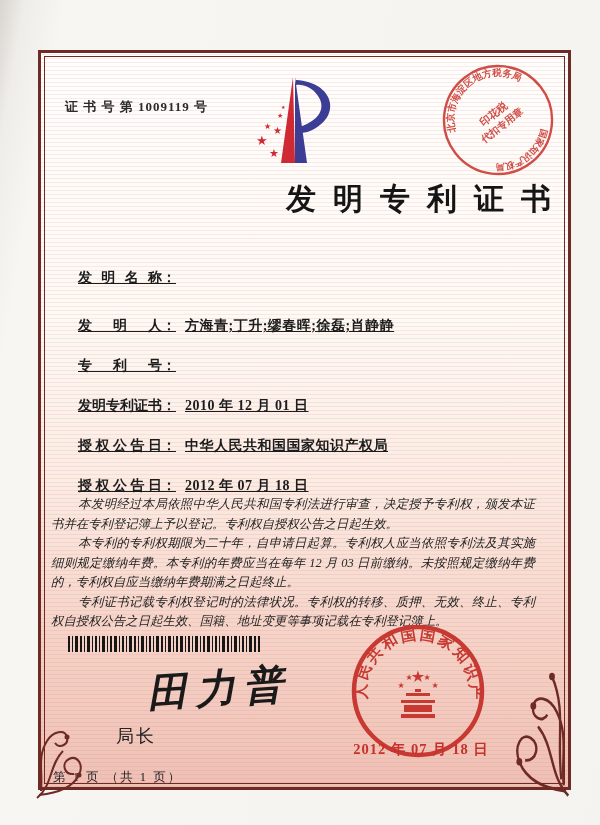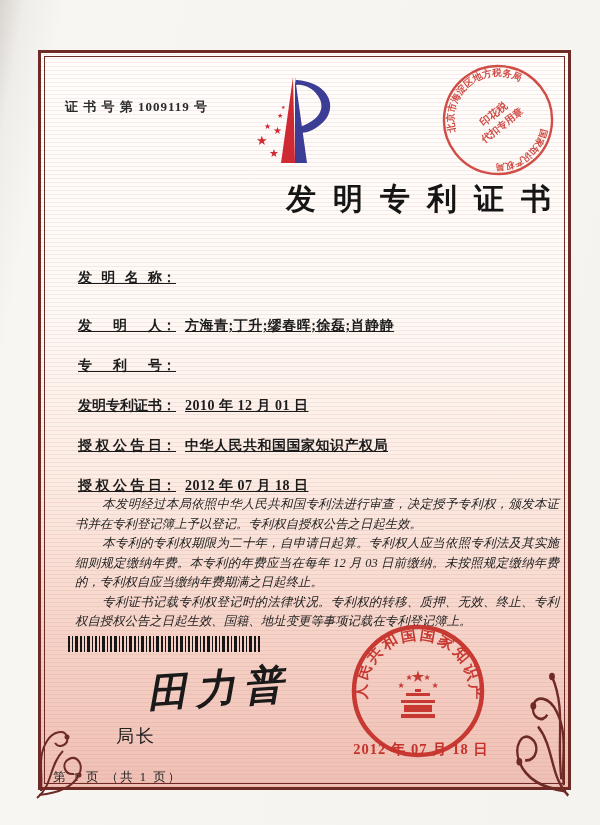--- a/index.html
+++ b/index.html
@@ -20,21 +20,21 @@
   .logo{position:absolute;left:205px;top:18px;width:100px;height:104px;}
   .tax-seal{position:absolute;left:398px;top:8px;width:118px;height:118px;transform:rotate(-38deg);opacity:.92;}
   .title{position:absolute;left:0;top:126px;width:100%;margin:0;text-align:right;
     font-size:30px;font-weight:600;color:#151515;letter-spacing:17px;text-indent:17px;}
   .fields{position:absolute;left:37px;top:216px;width:470px;color:#1c1c1c;}
   .field-row{display:flex;align-items:baseline;font-size:14px;font-weight:600;margin-bottom:22px;text-decoration:underline;}
   .field-row:first-child{margin-bottom:30px;}
   .f-label{display:inline-block;width:84px;text-align:justify;text-align-last:justify;}
   .f-colon{margin-right:9px;}
   .f-value{letter-spacing:0.5px;white-space:nowrap;}
-  .paras{position:absolute;left:34px;top:442px;width:484px;color:#222;
+  .paras{position:absolute;left:10px;top:442px;width:484px;color:#222;
     font-size:12.4px;line-height:19.5px;font-style:italic;font-weight:500;}
   .paras p{margin:0;text-indent:2.2em;text-align:justify;}
   .barcode{position:absolute;left:27px;top:583px;width:193px;height:16px;}
   .director-label{position:absolute;left:75px;top:671px;font-size:18px;color:#222;letter-spacing:2px;}
   .director-sig{position:absolute;left:106px;top:608px;font-size:40px;font-style:italic;font-weight:600;
     color:#1a1a1a;letter-spacing:8px;transform:rotate(-4deg);white-space:nowrap;}
   .seal{position:absolute;left:308px;top:569px;width:138px;height:138px;opacity:.95;}
   .seal-date{position:absolute;left:300px;top:687px;width:160px;text-align:center;
     font-size:14.5px;font-weight:700;color:#c5322b;letter-spacing:1px;white-space:nowrap;}
   .footer{position:absolute;left:12px;top:716px;width:100%;

